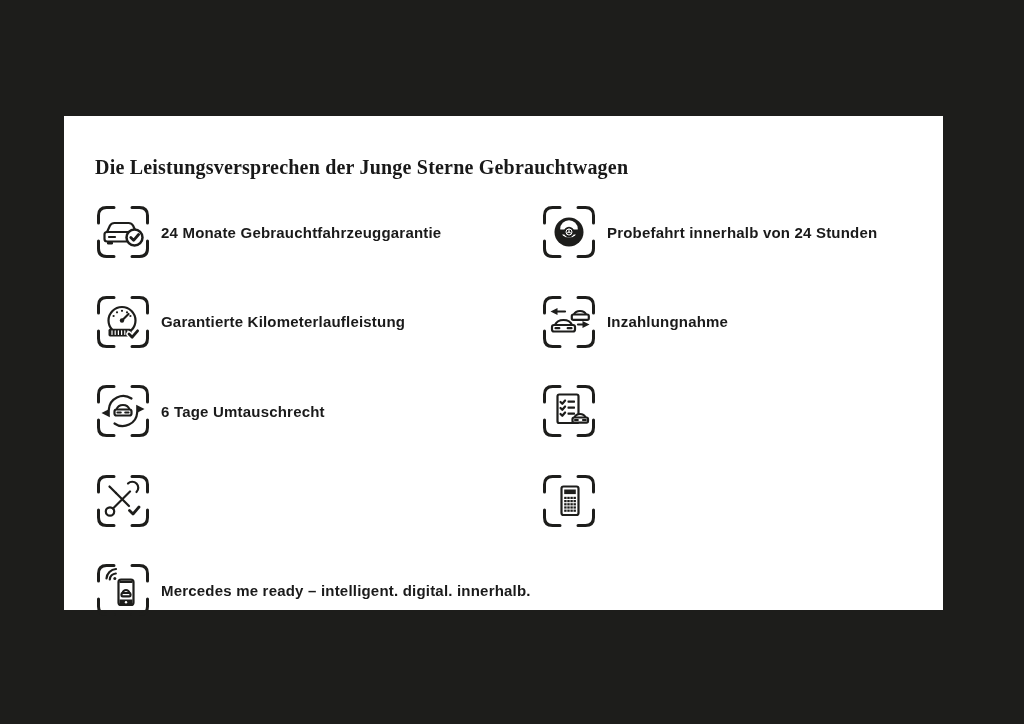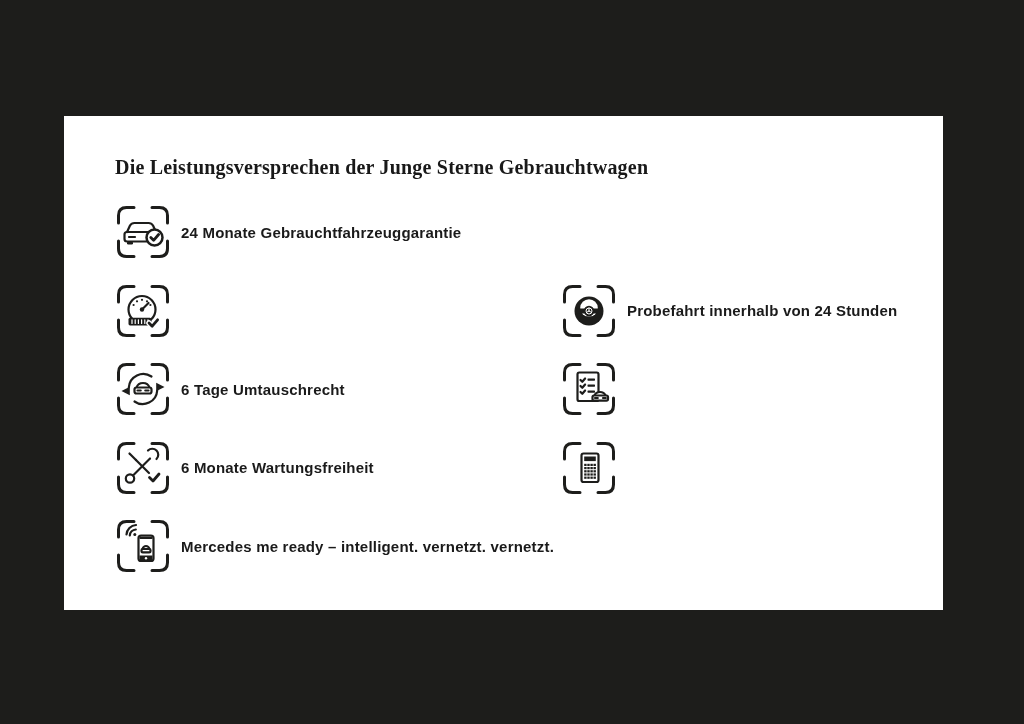--- a/index.html
+++ b/index.html
@@ -9,34 +9,34 @@
     font-family:"Liberation Sans", sans-serif;
     position:relative;
     overflow:hidden;
   }
   .card {
     position:absolute;
     left:64px; top:116px;
     width:879px; height:494px;
     background:#ffffff;
   }
-  .card-inner { padding:40px 40px 0 51px; }
+  .card-inner { padding:40px 40px 0 31px; }
   .title {
     font-family:"Liberation Serif", serif;
     font-weight:bold;
     font-size:20px;
     letter-spacing:0.2px;
     color:#191919;
     margin-bottom:25px;
     white-space:nowrap;
   }
   .grid { display:flex; }
-  .col { display:flex; flex-direction:column; }
+  .col { display:flex; flex-direction:column;gap:11px; }
   .col-left  { width:446px; }
-  .col-right { flex:1;justify-content:center; }
+  .col-right { flex:1; }
   .row {
     display:flex;
     align-items:center;
     height:56px;
     margin-bottom:22.5px;
   }
   .ic { width:56px; height:56px; flex:0 0 56px; }
   .label {
     font-size:15px;
     font-weight:bold;
@@ -92,20 +92,21 @@
             <circle class="fd" cx="27" cy="16.8" r="1.1"></circle>
             <circle class="fd" cx="32" cy="18.3" r="1.1"></circle>
             <circle class="fd" cx="35.4" cy="22" r="1.1"></circle>
             <path class="g" d="M27 26.5 L33.5 20" stroke-width="2.6"></path>
             <circle class="fd" cx="27" cy="26.5" r="2.2"></circle>
             <rect class="fd" x="13.5" y="34.8" width="23" height="7.6" rx="1.6"></rect>
             <path class="wk" d="M17 36.8 v3.6 M20.2 36.8 v3.6 M23.4 36.8 v3.6 M26.6 36.8 v3.6 M29.8 36.8 v3.6 M33 36.8 v3.6" stroke-width="1.2"></path>
             <path class="wk" d="M34 40 l3.2 3.2 l5.4-6.4" stroke-width="5.5"></path>
             <path d="M34 40 l3.2 3.2 l5.4-6.4" fill="none" stroke="#1d1d1b" stroke-width="2.8" stroke-linecap="round" stroke-linejoin="round"></path>
           </svg>
+          <span class="label">Garantierte Kilometerlaufleistung</span>
         </div>
 
         <div class="row">
           <svg class="ic" viewBox="0 0 56 56">
             <path class="f" d="M19 3.5 L11.5 3.5 Q3.5 3.5 3.5 11.5 L3.5 19"></path>
             <path class="f" d="M37 3.5 L44.5 3.5 Q52.5 3.5 52.5 11.5 L52.5 19"></path>
             <path class="f" d="M3.5 37 L3.5 44.5 Q3.5 52.5 11.5 52.5 L19 52.5"></path>
             <path class="f" d="M52.5 37 L52.5 44.5 Q52.5 52.5 44.5 52.5 L37 52.5"></path>
             <path class="g" d="M36.5 15.5 A14.5 14.5 0 0 0 13.8 26.5" stroke-width="2.6"></path>
             <path class="g" d="M19.5 40.5 A14.5 14.5 0 0 0 42.2 29.5" stroke-width="2.6"></path>
@@ -125,40 +126,39 @@
             <path class="f" d="M3.5 37 L3.5 44.5 Q3.5 52.5 11.5 52.5 L19 52.5"></path>
             <path class="f" d="M52.5 37 L52.5 44.5 Q52.5 52.5 44.5 52.5 L37 52.5"></path>
             <circle class="g" cx="15" cy="38.5" r="4.2" stroke-width="2.6"></circle>
             <path class="g" d="M18 35.5 L35 18.5" stroke-width="3.4"></path>
             <path class="g" d="M41.5 19 A6 6 0 1 0 33 10.5" stroke-width="3"></path>
             <path class="g" d="M14.5 13.5 L21 20" stroke-width="6"></path>
             <path class="g" d="M21 20 L34 33" stroke-width="3"></path>
             <path class="wk" d="M34.5 37.5 l3.5 3.5 l6-7" stroke-width="5.5"></path>
             <path d="M34.5 37.5 l3.5 3.5 l6-7" fill="none" stroke="#1d1d1b" stroke-width="2.8" stroke-linecap="round" stroke-linejoin="round"></path>
           </svg>
-          <span class="label">6 Monate Wartungsfreiheit</span>
         </div>
 
         <div class="row">
           <svg class="ic" viewBox="0 0 56 56">
             <path class="f" d="M19 3.5 L11.5 3.5 Q3.5 3.5 3.5 11.5 L3.5 19"></path>
             <path class="f" d="M37 3.5 L44.5 3.5 Q52.5 3.5 52.5 11.5 L52.5 19"></path>
             <path class="f" d="M3.5 37 L3.5 44.5 Q3.5 52.5 11.5 52.5 L19 52.5"></path>
             <path class="f" d="M52.5 37 L52.5 44.5 Q52.5 52.5 44.5 52.5 L37 52.5"></path>
             <rect class="g" x="23.5" y="17.5" width="15" height="25.5" rx="2.6" stroke-width="2.4"></rect>
             <path class="fd" d="M24.5 18.5 h13 v2.5 h-13 z"></path>
             <path class="fd" d="M24.5 37.5 h13 v4.5 q0 .8-.8.8 h-11.4 q-.8 0-.8-.8 z"></path>
             <circle cx="31" cy="40.2" r="1.2" fill="#ffffff"></circle>
             <path class="g" d="M27.5 31 q1-3 3.5-3 q2.5 0 3.5 3" stroke-width="1.6"></path>
             <rect class="g" x="26.5" y="31" width="9" height="3.4" rx="1.2" stroke-width="1.6"></rect>
             <path class="g" d="M11.5 16.5 a10 10 0 0 1 9.5-9.5" stroke-width="2"></path>
             <path class="g" d="M14.8 17.5 a6.5 6.5 0 0 1 6-6" stroke-width="2"></path>
             <circle class="fd" cx="19.8" cy="16.5" r="1.5"></circle>
           </svg>
-          <span class="label">Mercedes me ready – intelligent. vernetzt. vernetzt.</span>
+          <span class="label">Mercedes me ready – intelligent. digital. innerhalb.</span>
         </div>
 
       </div>
 
       <div class="col col-right">
 
         <div class="row">
           <svg class="ic" viewBox="0 0 56 56">
             <path class="f" d="M19 3.5 L11.5 3.5 Q3.5 3.5 3.5 11.5 L3.5 19"></path>
             <path class="f" d="M37 3.5 L44.5 3.5 Q52.5 3.5 52.5 11.5 L52.5 19"></path>
@@ -169,20 +169,38 @@
             <path d="M14 25.5 h28 v5 h-28 z" fill="#1d1d1b"></path>
             <path d="M17 36.5 a14.5 14.5 0 0 0 22 0 l-6-3 h-10 z" fill="#1d1d1b"></path>
             <circle cx="28" cy="28" r="5.2" fill="#1d1d1b"></circle>
             <circle cx="28" cy="28" r="3" fill="none" stroke="#ffffff" stroke-width="1"></circle>
             <path d="M28 28 L28 25 M28 28 L25.4 29.5 M28 28 L30.6 29.5" stroke="#ffffff" stroke-width="1" stroke-linecap="round"></path>
           </svg>
           <span class="label">Probefahrt innerhalb von 24 Stunden</span>
         </div>
 
 
+        <div class="row">
+          <svg class="ic" viewBox="0 0 56 56">
+            <path class="f" d="M19 3.5 L11.5 3.5 Q3.5 3.5 3.5 11.5 L3.5 19"></path>
+            <path class="f" d="M37 3.5 L44.5 3.5 Q52.5 3.5 52.5 11.5 L52.5 19"></path>
+            <path class="f" d="M3.5 37 L3.5 44.5 Q3.5 52.5 11.5 52.5 L19 52.5"></path>
+            <path class="f" d="M52.5 37 L52.5 44.5 Q52.5 52.5 44.5 52.5 L37 52.5"></path>
+            <path class="g" d="M16 17.5 h8" stroke-width="2.4"></path>
+            <polygon class="fd" points="9.5,17.5 16.5,14 16.5,21"></polygon>
+            <path class="gw" d="M33 20.5 q1.5-3.5 6-3.5 q4.5 0 6 3.5" stroke-width="1.9"></path>
+            <rect class="gw" x="30.8" y="20.5" width="17" height="5.4" rx="1.6" stroke-width="1.9"></rect>
+            <path class="gw" d="M14 31 q2-5 8.5-5 q6.5 0 8.5 5" stroke-width="2.1"></path>
+            <rect class="gw" x="11" y="31" width="23" height="6.5" rx="2" stroke-width="2.1"></rect>
+            <path class="g" d="M14.5 34.2 h3.8 M26.7 34.2 h3.8" stroke-width="1.5"></path>
+            <path class="g" d="M37 30.5 h6" stroke-width="2.4"></path>
+            <polygon class="fd" points="48.5,30.5 41.5,27 41.5,34"></polygon>
+          </svg>
+          <span class="label">Inzahlungnahme</span>
+        </div>
 
         <div class="row">
           <svg class="ic" viewBox="0 0 56 56">
             <path class="f" d="M19 3.5 L11.5 3.5 Q3.5 3.5 3.5 11.5 L3.5 19"></path>
             <path class="f" d="M37 3.5 L44.5 3.5 Q52.5 3.5 52.5 11.5 L52.5 19"></path>
             <path class="f" d="M3.5 37 L3.5 44.5 Q3.5 52.5 11.5 52.5 L19 52.5"></path>
             <path class="f" d="M52.5 37 L52.5 44.5 Q52.5 52.5 44.5 52.5 L37 52.5"></path>
             <rect class="gw" x="16.5" y="11.5" width="21" height="28.5" rx="1.8" stroke-width="2.2"></rect>
             <path class="g" d="M19.5 19 l1.8 1.8 l2.8-3.3" stroke-width="1.7"></path>
             <rect class="fd" x="26.5" y="17.5" width="7.5" height="2.2" rx="0.6"></rect>

